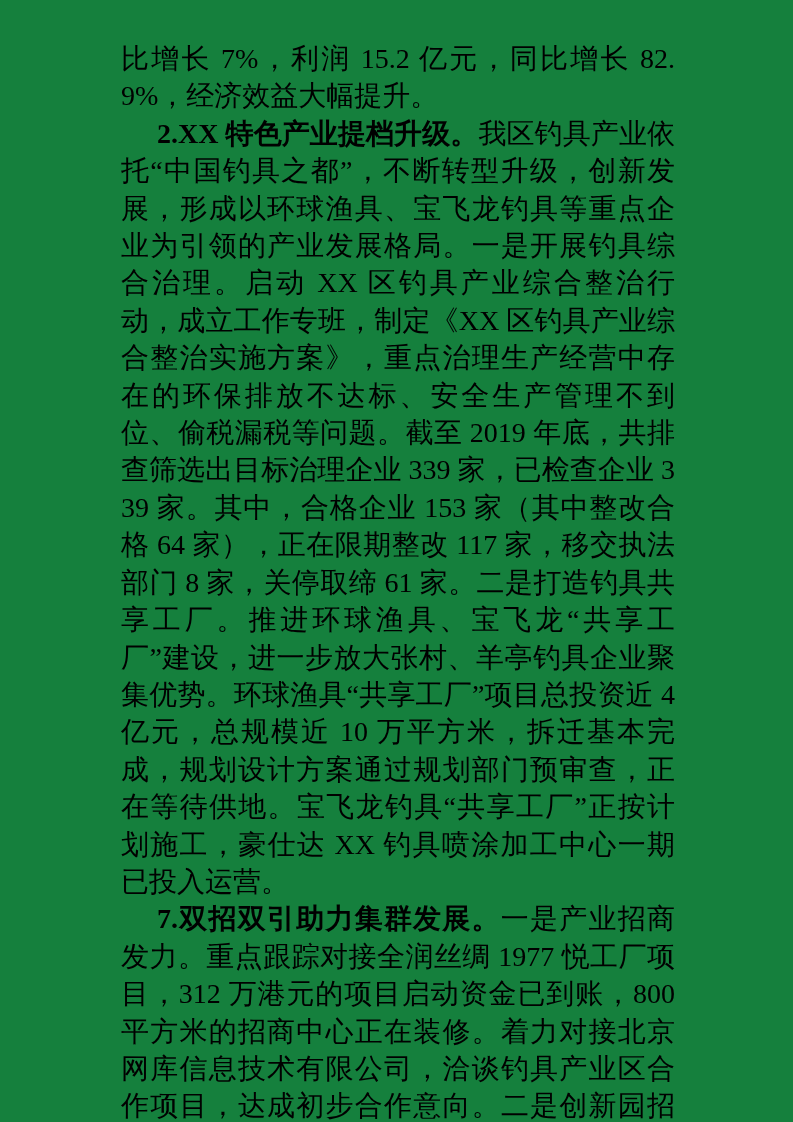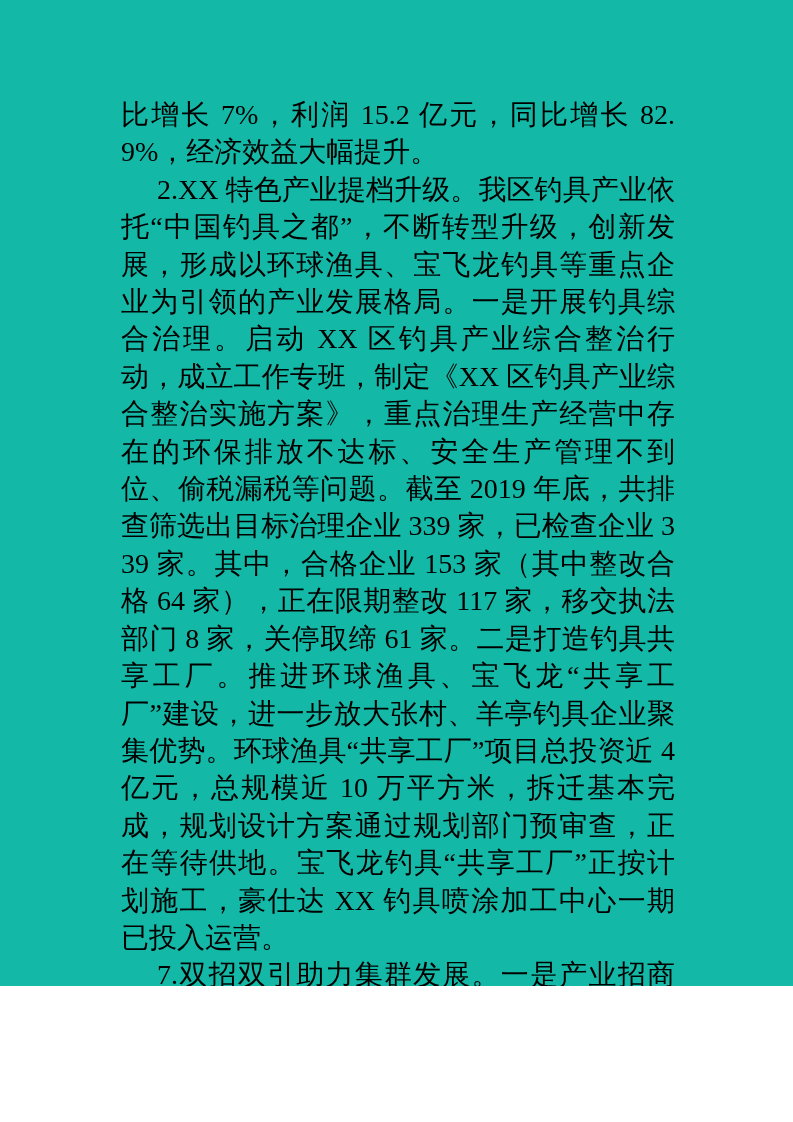--- a/index.html
+++ b/index.html
@@ -3,42 +3,42 @@
 <meta charset="utf-8">
 <style>
   html, body {
     margin: 0;
     padding: 0;
     background: #ffffff;
   }
   .page {
     position: relative;
     width: 793px;
-    height: 986px;
-    background: #14b8a6;
+    height: 1122px;
+    background: #15803d;
     box-sizing: border-box;
-    padding: 96px 118px 0 121px;
+    padding: 40px 118px 0 121px;
     overflow: hidden;
     font-family: "Liberation Serif", "DejaVu Serif", serif;
     font-size: 28px;
     line-height: 37.4px;
     color: #000000;
     text-align: justify;
   }
   .para {
     margin: 0;
     padding: 0;
     text-indent: 36px;
     word-break: break-all;
   }
   .para.no-indent {
     text-indent: 0;
   }
   .lead {
-    font-weight: normal;
+    font-weight: bold;
   }
 </style>
 </head>
 <body>
 
 <div class="page">
 
   <p class="para no-indent"><b class="lead"></b><span>比增长 7%，利润 15.2 亿元，同比增长 82.9%，经济效益大幅提升。</span></p>
 
   <p class="para"><b class="lead">2.XX 特色产业提档升级。</b><span>我区钓具产业依托“中国钓具之都”，不断转型升级，创新发展，形成以环球渔具、宝飞龙钓具等重点企业为引领的产业发展格局。一是开展钓具综合治理。启动 XX 区钓具产业综合整治行动，成立工作专班，制定《XX 区钓具产业综合整治实施方案》，重点治理生产经营中存在的环保排放不达标、安全生产管理不到位、偷税漏税等问题。截至 2019 年底，共排查筛选出目标治理企业 339 家，已检查企业 339 家。其中，合格企业 153 家（其中整改合格 64 家），正在限期整改 117 家，移交执法部门 8 家，关停取缔 61 家。二是打造钓具共享工厂。推进环球渔具、宝飞龙“共享工厂”建设，进一步放大张村、羊亭钓具企业聚集优势。环球渔具“共享工厂”项目总投资近 4 亿元，总规模近 10 万平方米，拆迁基本完成，规划设计方案通过规划部门预审查，正在等待供地。宝飞龙钓具“共享工厂”正按计划施工，豪仕达 XX 钓具喷涂加工中心一期已投入运营。</span></p>

